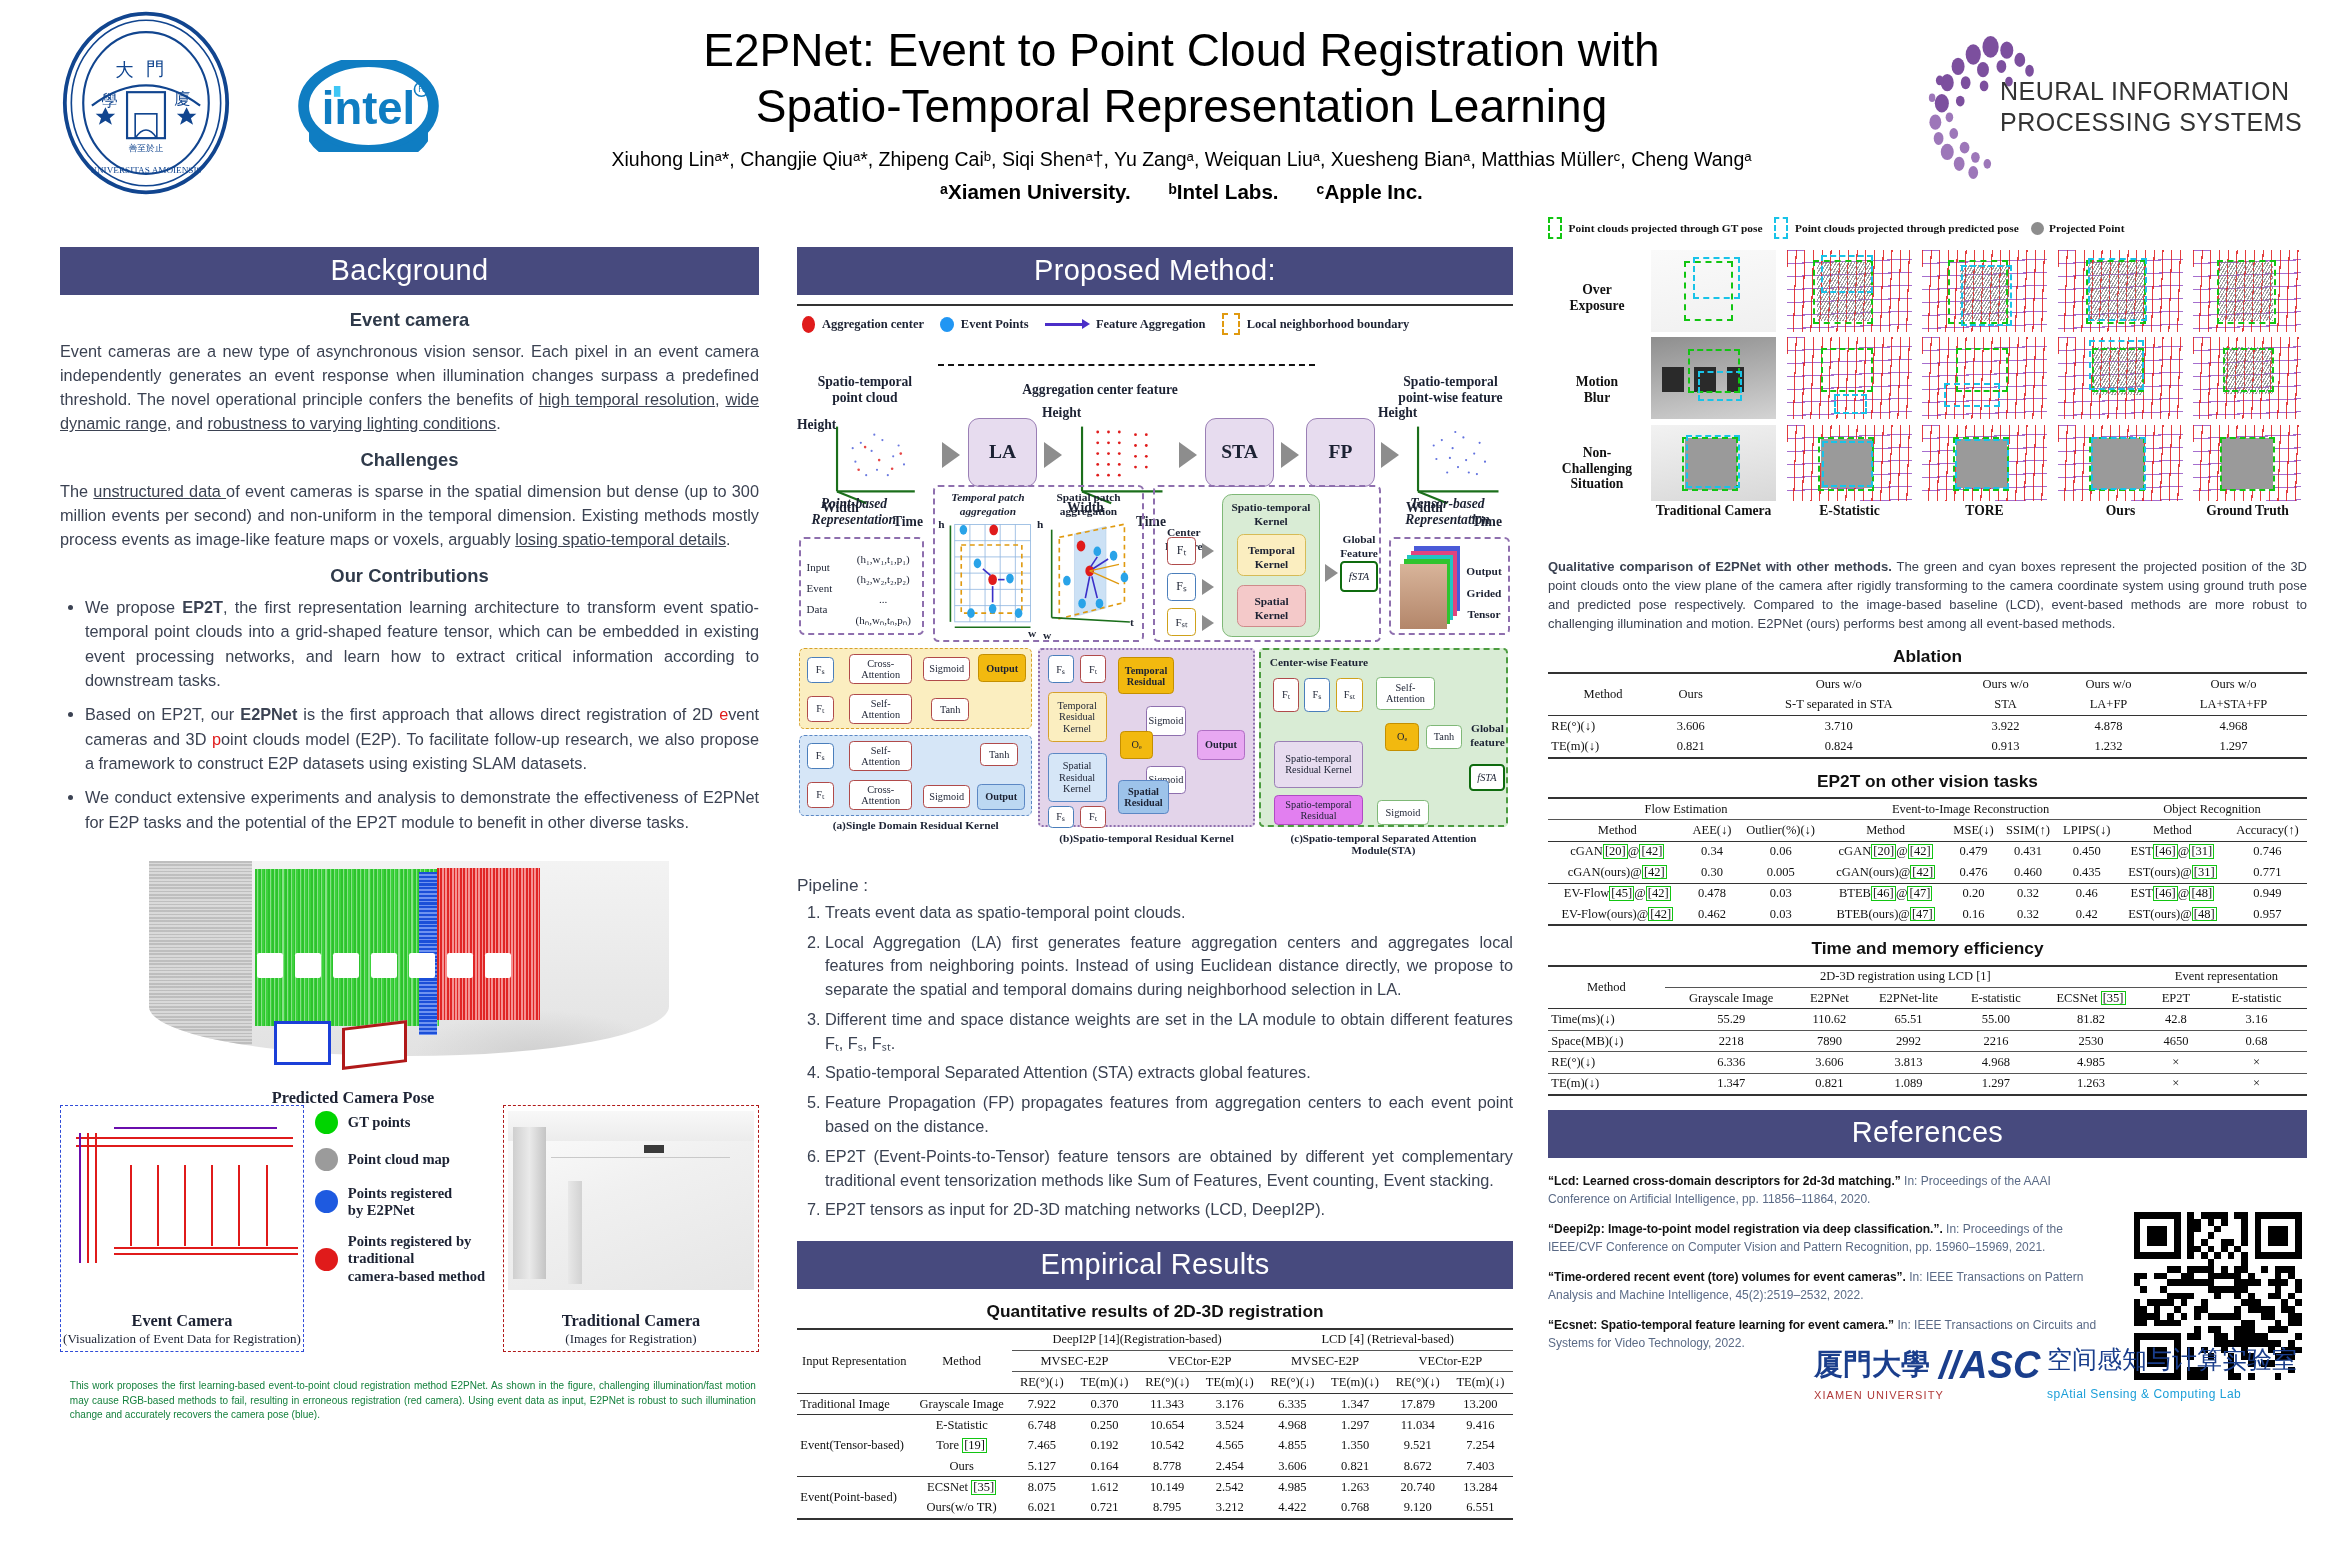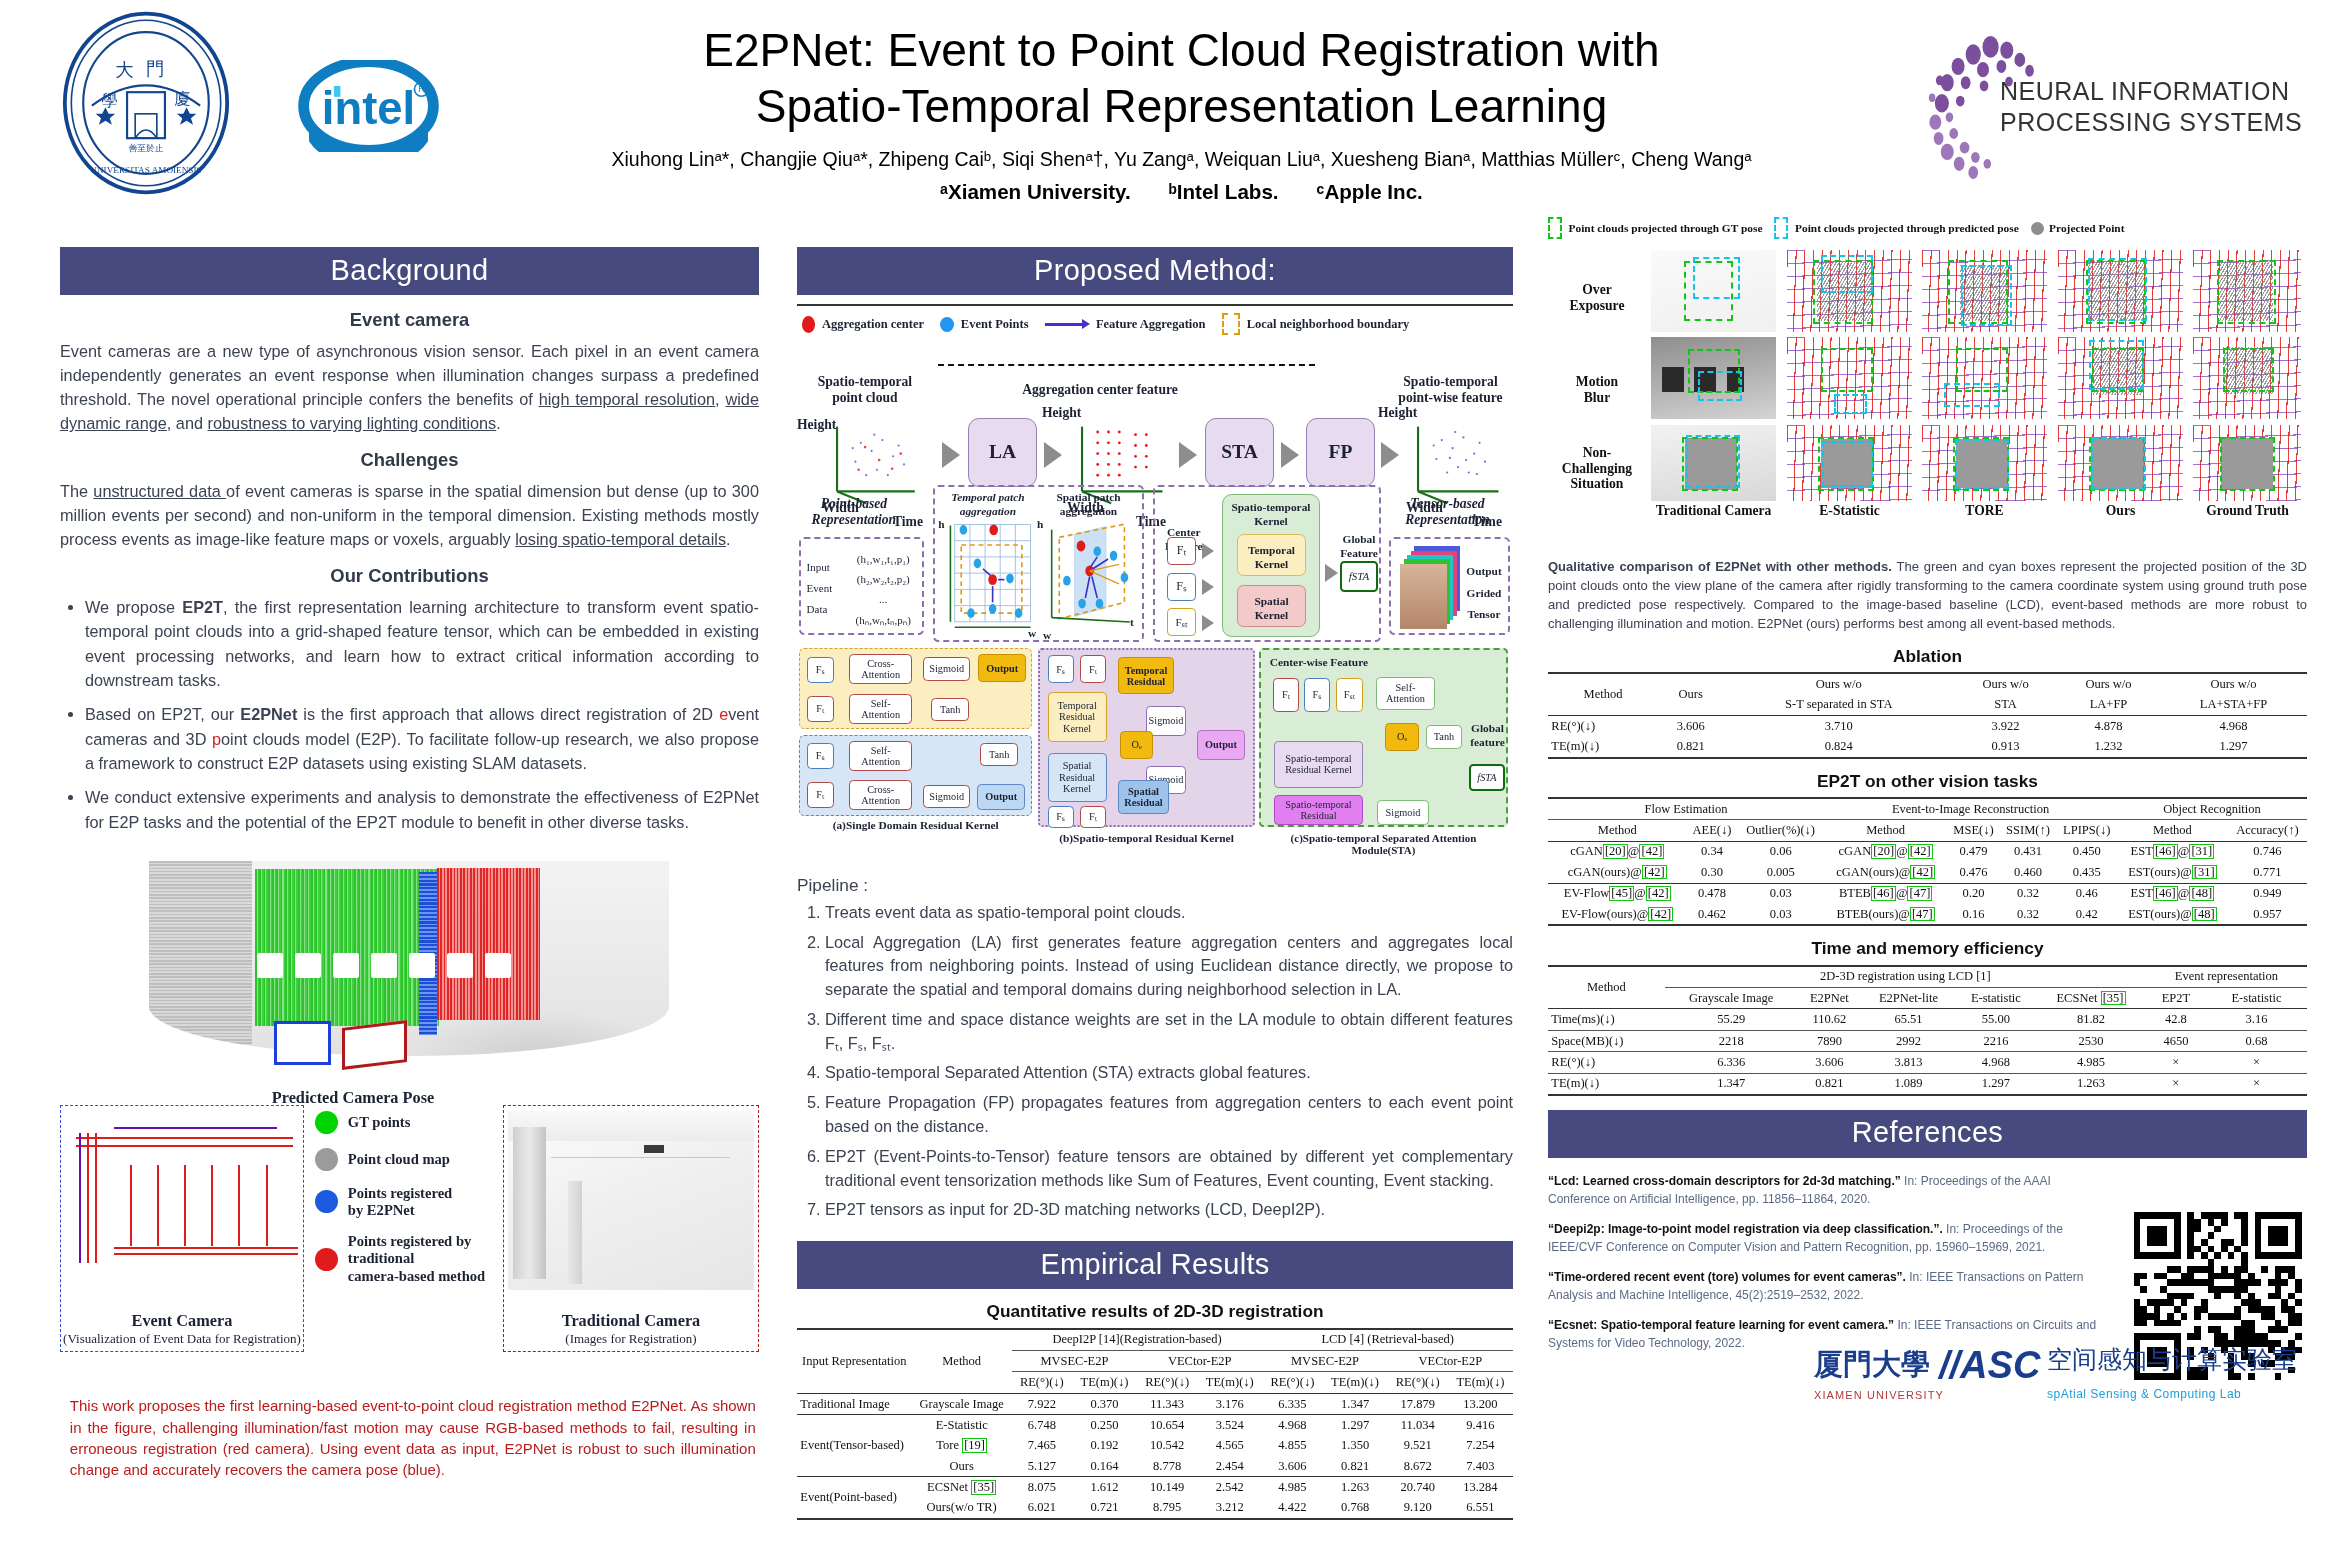--- a/index.html
+++ b/index.html
@@ -111,22 +111,22 @@
       background:linear-gradient(160deg,#fdfdfd 0%,#f0f0f0 45%,#e6e6e6 100%); overflow:hidden; }
   .tc-door { position:absolute; left:4.3px; top:16.3px; width:33px; height:152px;
       background:linear-gradient(90deg,#cfcfcf,#eaeaea,#c4c4c4); }
   .tc-ceil { position:absolute; left:0; top:0; width:100%; height:30px;
       background:linear-gradient(#f8f8f8,#ececec); }
   .tc-rail { position:absolute; left:43px; top:46px; width:179px; height:1.6px; background:#c9c9c9;}
   .tc-sign { position:absolute; left:136px; top:34px; width:19.5px; height:8.7px; background:#3a3a3a;}
   .tc-col  { position:absolute; left:60px; top:70px; width:14px; height:103px;
       background:linear-gradient(90deg,#e8e8e8,#d2d2d2); }
 
-  .glimpse-note { position:absolute; left:9.8px; top:534px; width:686px;
-      font-size:15px; line-height:1.42; text-align:justify; color:#b91c1c; }
+  .glimpse-note { position:absolute; left:9.8px; top:518px; width:686px;
+      font-size:10px; line-height:1.42; text-align:justify; color:#15803d; }
 
   
   .method-fig { position:relative; width:716px; height:564px; margin-top:8.7px;
       border-top:2.2px solid #333; }
   .mlegend { position:absolute; left:5.4px; top:7.6px; width:705px; display:flex;
       align-items:center; font-family:"Liberation Serif", serif; font-size:12.5px;
       font-weight:bold; color:#1c2233; }
   .mlegend .it { display:flex; align-items:center; margin-right:16.3px; }
   .dot-red { width:13px;height:16.3px;border-radius:50%;background:#e01b1b;margin-right:6.5px;}
   .dot-cyan{ width:14px;height:15px;border-radius:50%;background:#2196f3;margin-right:6.5px;}

